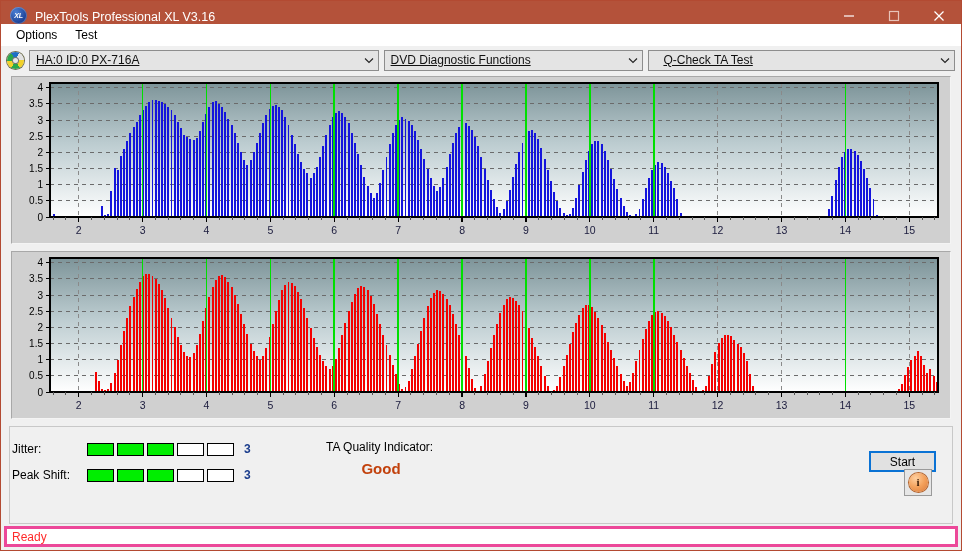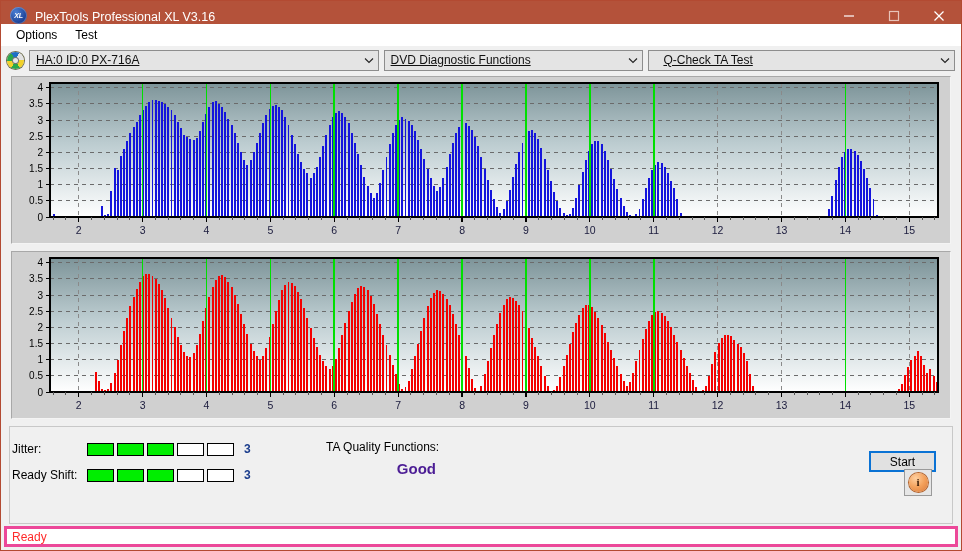--- a/index.html
+++ b/index.html
@@ -232,22 +232,22 @@
     text-align: left;
   }
   #quality-title {
     font-size: 12px;
     color: #000;
   }
   #quality-value {
     margin-top: 6px;
     font-size: 15px;
     font-weight: bold;
-    color: #4c1d95;
-    text-align: right;
+    color: #c2410c;
+    text-align: center;
     width: 110px;
   }
   #start-button {
     position: absolute;
     right: 16px;
     top: 24px;
     width: 67px;
     height: 21px;
     box-sizing: border-box;
     border: 2px solid #0a72d4;
@@ -1103,34 +1103,34 @@
         <span class="seg-track" id="seg-track-0">
             <span class="seg on" style="background: rgb(0, 238, 0);"></span>
             <span class="seg on" style="background: rgb(0, 238, 0);"></span>
             <span class="seg on" style="background: rgb(0, 238, 0);"></span>
             <span class="seg"></span>
             <span class="seg"></span>
           </span>
         <span class="metric-value">3</span>
       </div>
       <div class="metric-row">
-        <span class="metric-label">Ready Shift:</span>
+        <span class="metric-label">Peak Shift:</span>
         <span class="seg-track" id="seg-track-1">
             <span class="seg on" style="background: rgb(0, 238, 0);"></span>
             <span class="seg on" style="background: rgb(0, 238, 0);"></span>
             <span class="seg on" style="background: rgb(0, 238, 0);"></span>
             <span class="seg"></span>
             <span class="seg"></span>
           </span>
         <span class="metric-value">3</span>
       </div>
     </div>
 
     <div id="quality-block">
-      <div id="quality-title">TA Quality Functions:</div>
+      <div id="quality-title">TA Quality Indicator:</div>
       <div id="quality-value">Good</div>
     </div>
 
     <div id="start-button">Start</div>
 
     <div id="info-button">
       <div id="info-badge">
         <span>i</span>
       </div>
     </div>

